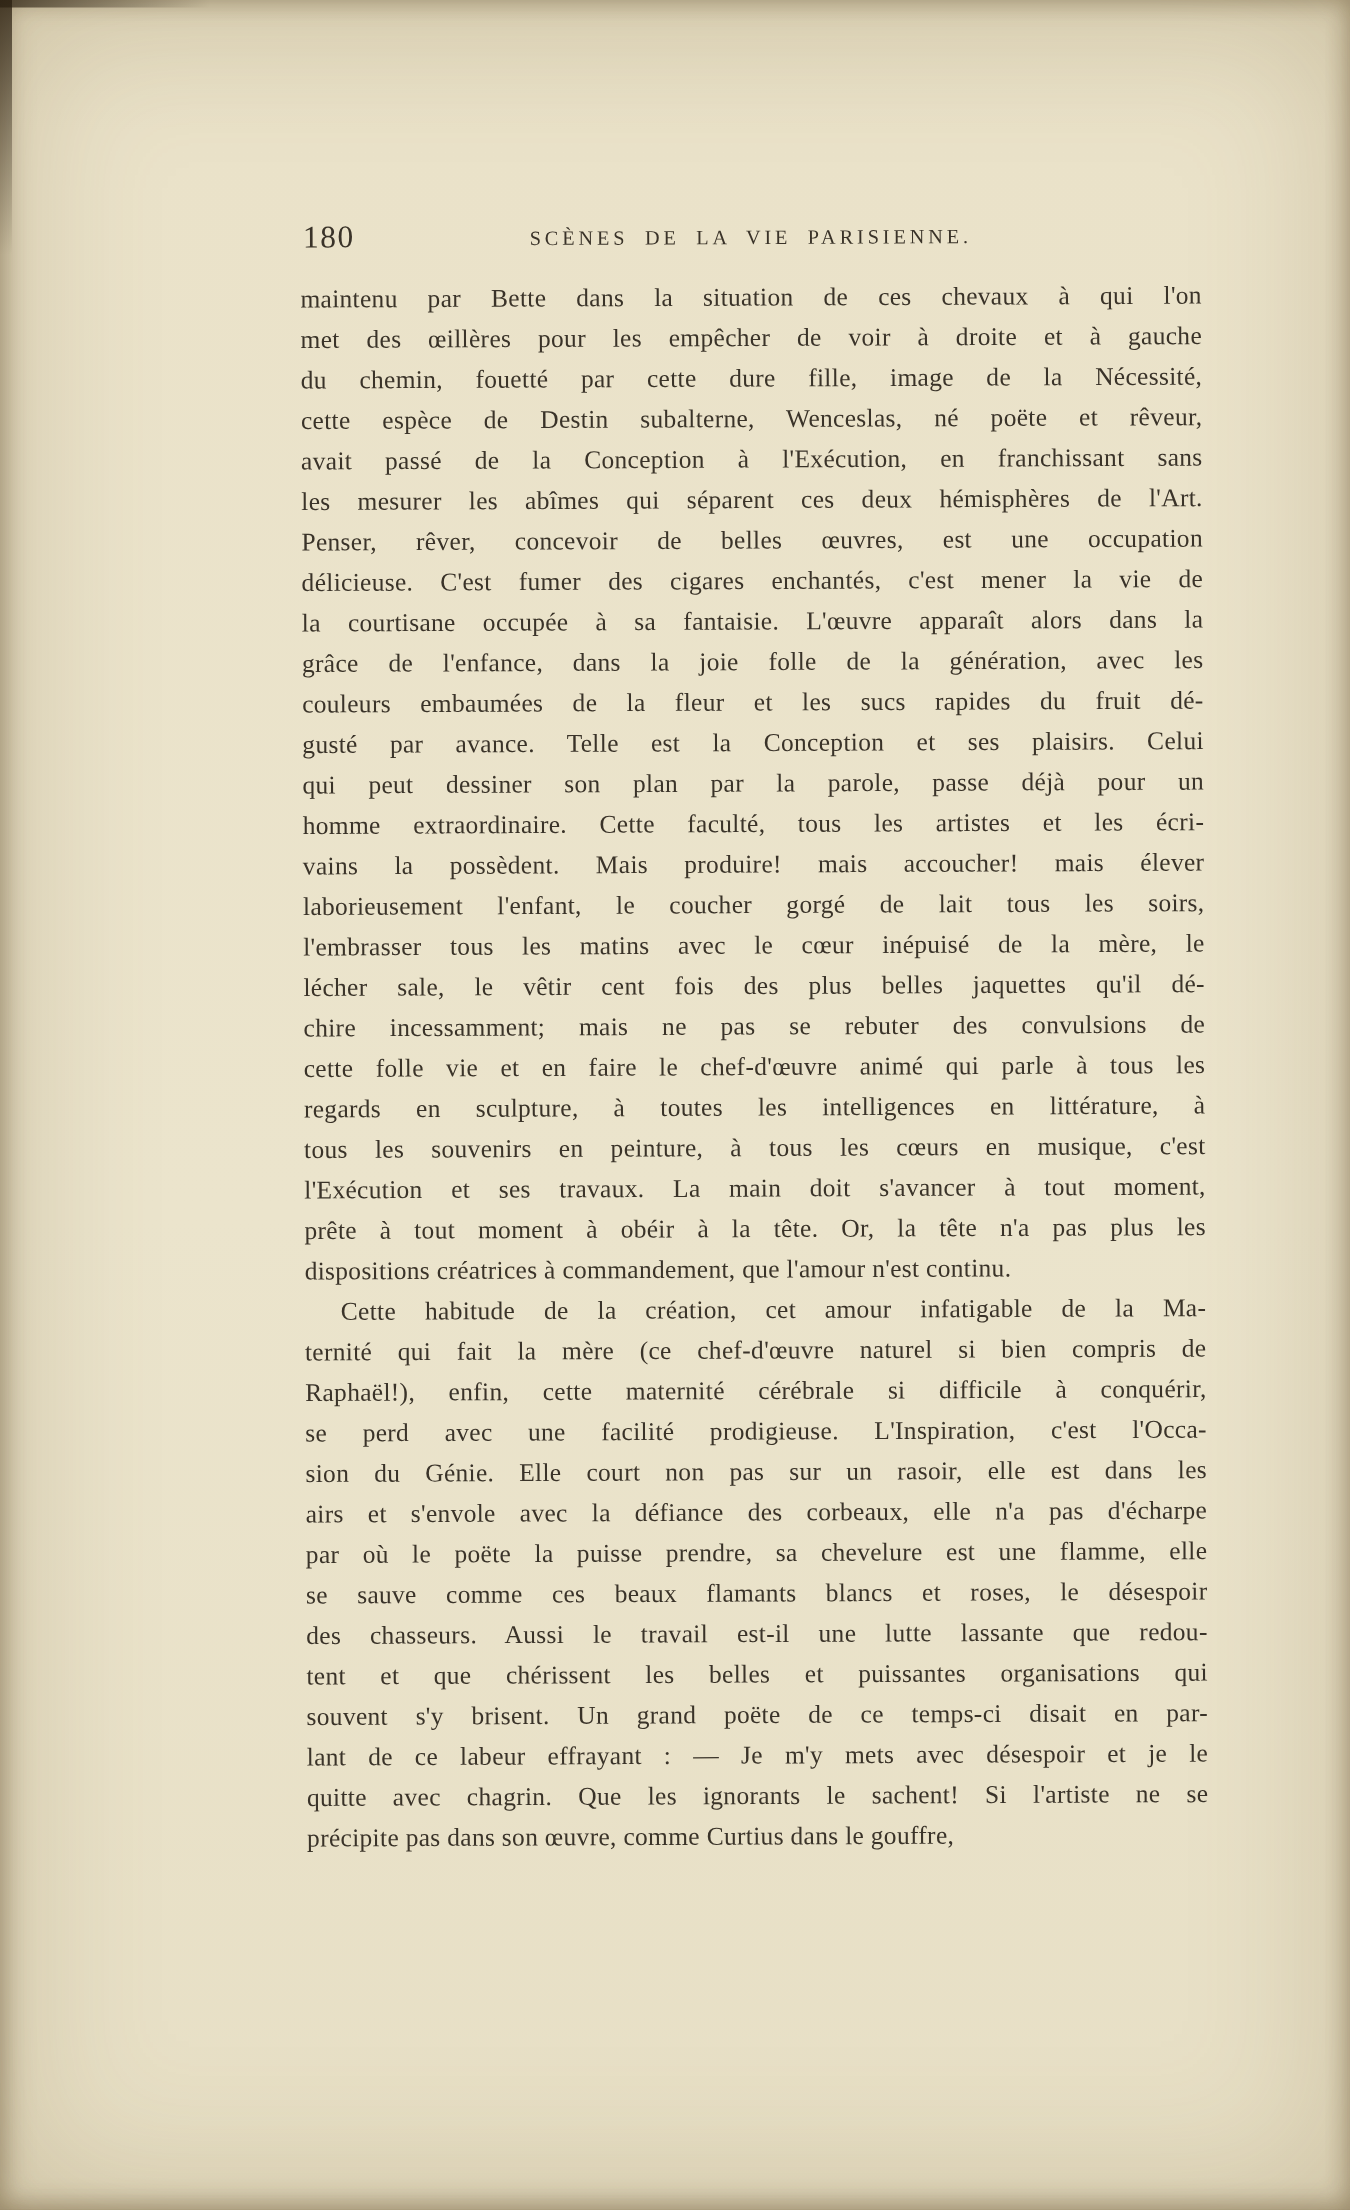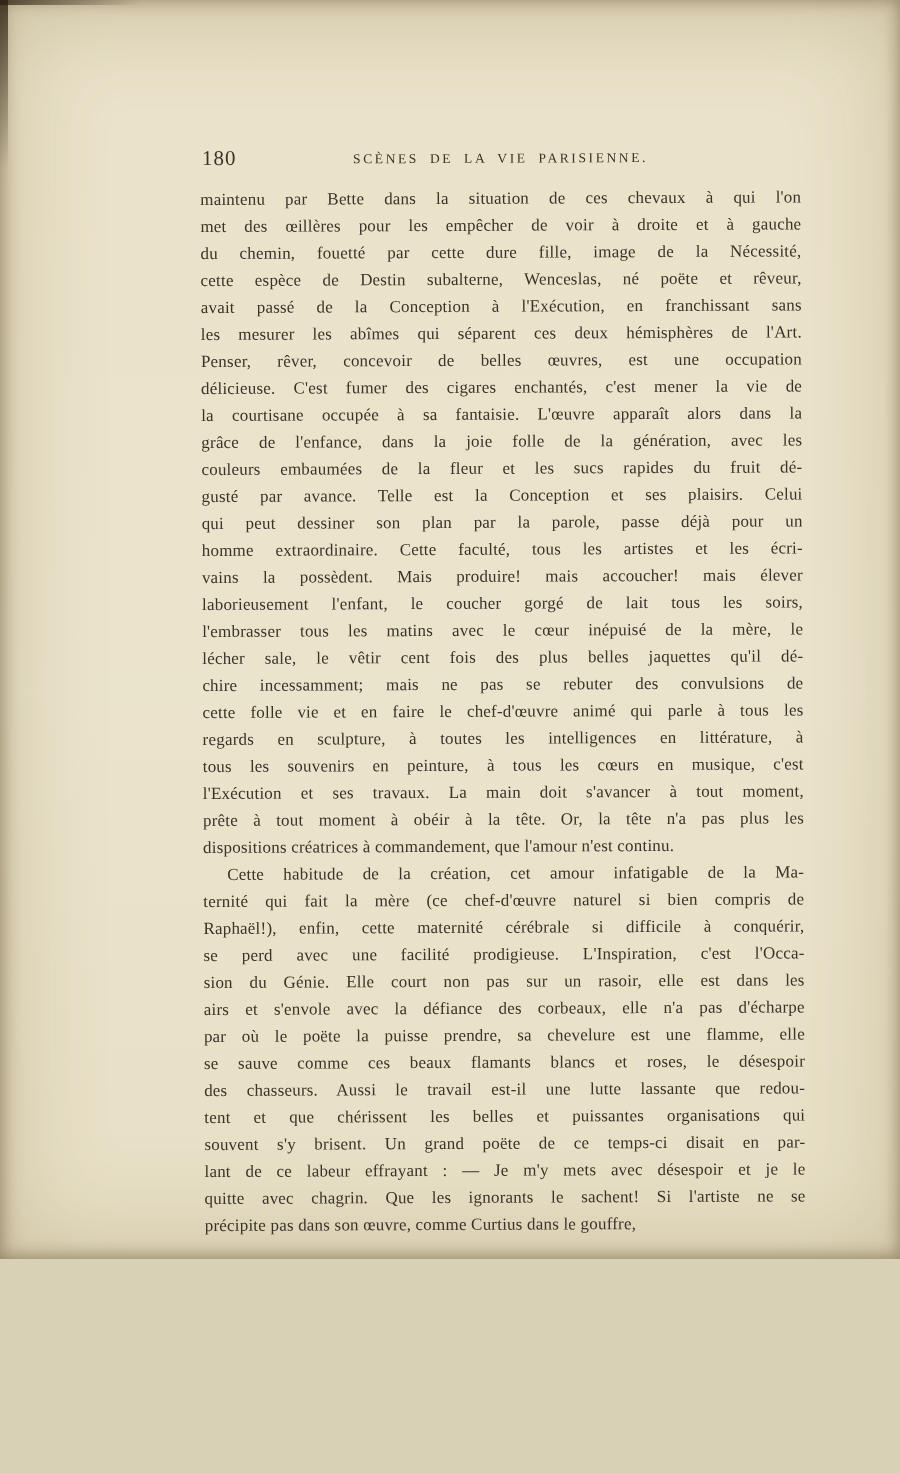--- a/index.html
+++ b/index.html
@@ -9,21 +9,21 @@
   body {
     width: 900px;
     height: 1473px;
     overflow: hidden;
     background: #d9d1b6;
     font-family: "Liberation Serif", "DejaVu Serif", serif;
   }
   .page {
     position: relative;
     width: 900px;
-    height: 1259px;
+    height: 1473px;
     background: linear-gradient(180deg, #e6dec4 0%, #eae2c9 6%, #ebe4cc 55%, #e7dfc5 100%);
     box-shadow:
       inset 0 0 90px 18px rgba(128, 103, 58, 0.22),
       inset 4px 0 20px rgba(82, 62, 30, 0.28),
       inset -3px 0 14px rgba(100, 80, 45, 0.18),
       inset 0 -4px 16px rgba(90, 70, 40, 0.20);
   }
   .edge-left-top {
     position: absolute;
     left: 0; top: 0;

